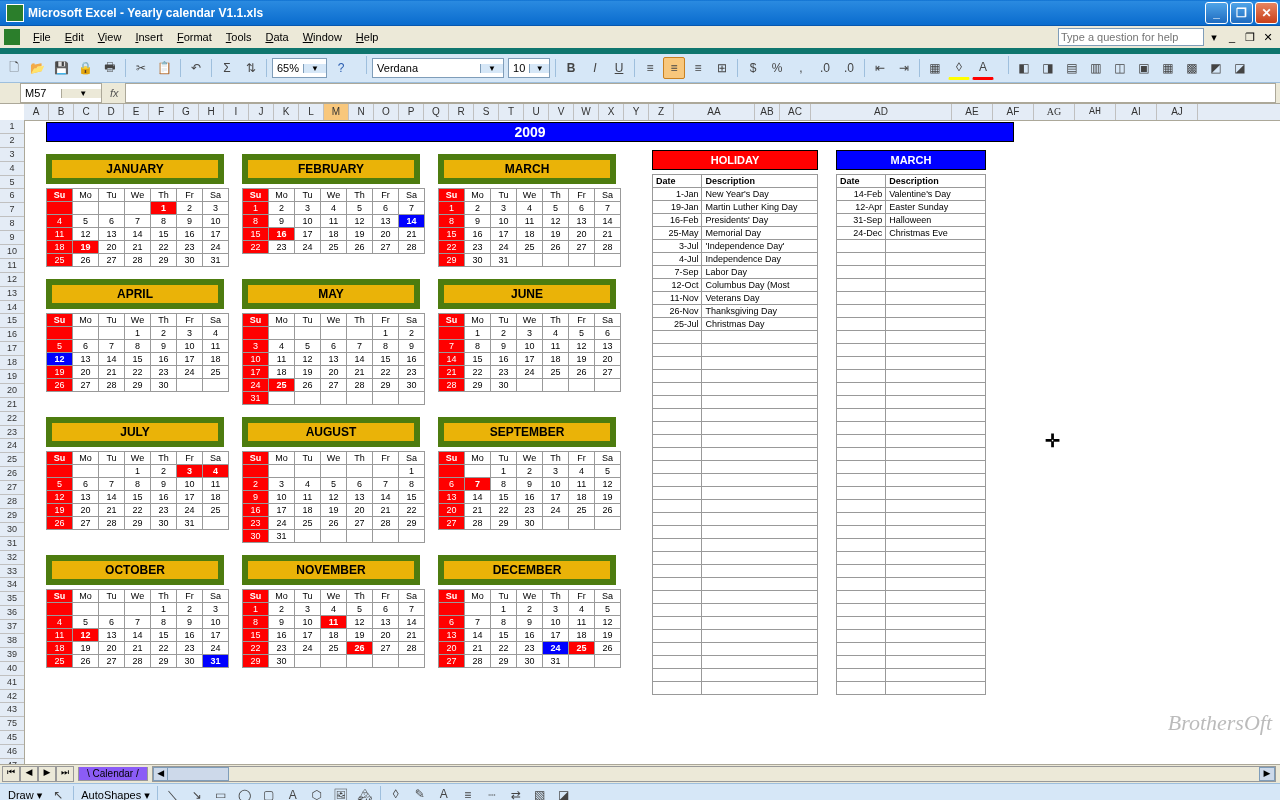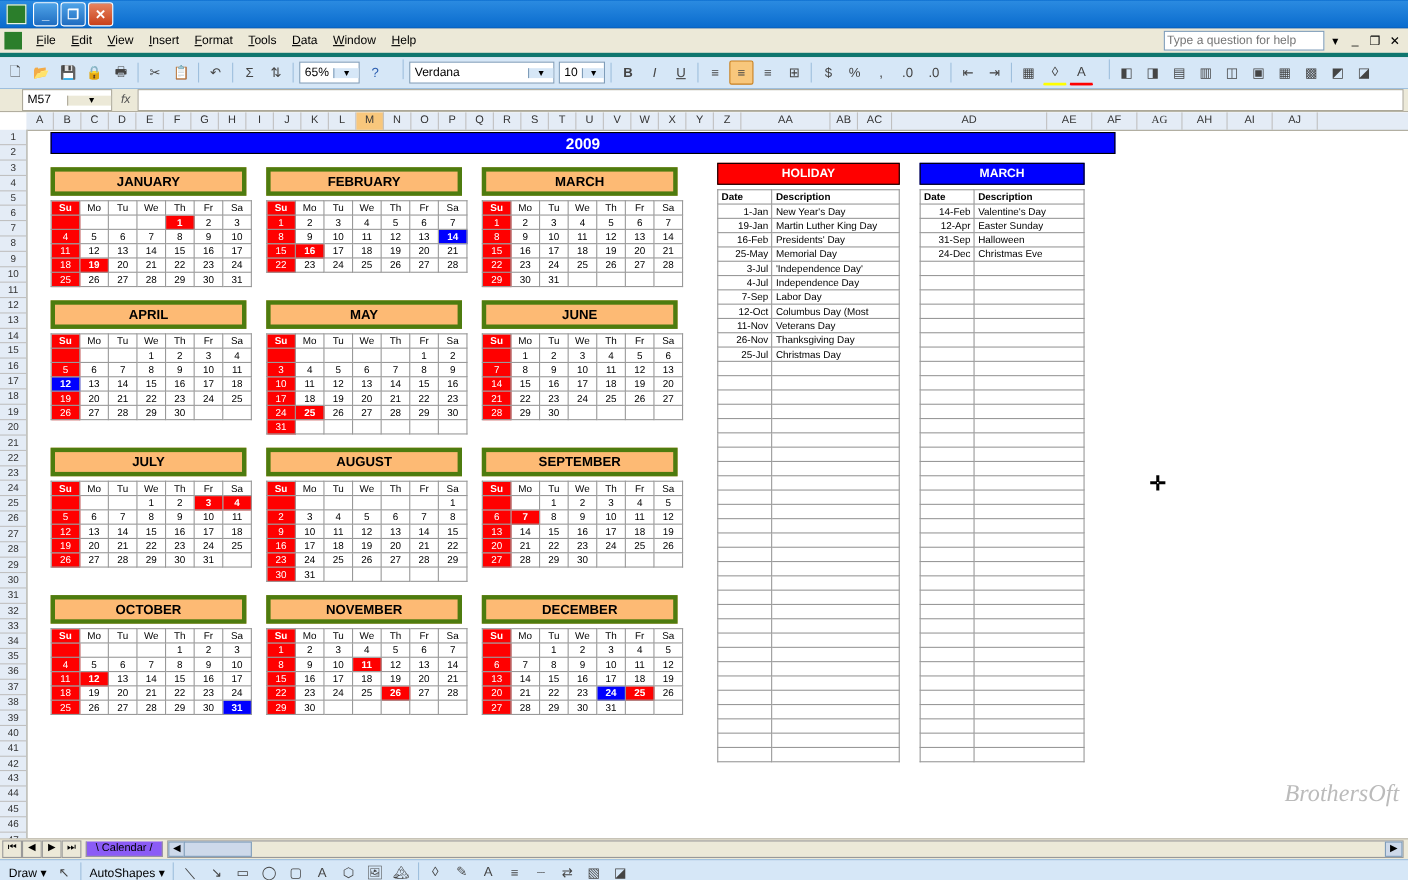--- a/index.html
+++ b/index.html
@@ -4,21 +4,21 @@
 <style>
 html,body{margin:0;padding:0;font-family:Tahoma,Verdana,sans-serif;font-size:11px;background:#ece9d8;color:#000;overflow:hidden;width:1280px;height:800px}
 
 .titlebar{height:26px;background:linear-gradient(#0a6cce,#2a8ae0 5%,#0a6cce 95%,#064a9a);display:flex;align-items:center;color:#fff;padding:0 2px}
 .titlebar .icon{width:16px;height:16px;background:#2b7e2b;margin:0 4px;border:1px solid #fff;display:inline-block}
 .titlebar .title{flex:1;font-weight:bold;font-size:12px}
 .winbtn{width:21px;height:20px;margin-left:2px;border:1px solid #fff;border-radius:3px;display:flex;align-items:center;justify-content:center;font-family:Arial;font-weight:bold;font-size:12px;cursor:pointer}
 .winbtn.min,.winbtn.max{background:linear-gradient(#4fa4e8,#1f6cc0)}
 .winbtn.close{background:linear-gradient(#e88560,#c8401a)}
 
-.menubar{height:22px;background:#ece9d8;display:flex;align-items:center;border-bottom:4px solid #0f766e;padding-left:4px}
+.menubar{height:22px;background:#ece9d8;display:flex;align-items:center;border-bottom:6px solid #0f766e;padding-left:4px}
 .menubar .excel-icon{width:16px;height:16px;background:#2b7e2b;margin-right:6px}
 .menubar span.m{padding:3px 7px;cursor:pointer}
 .menubar span.m u{text-decoration:underline}
 .menubar .help-box{margin-left:auto;display:flex;align-items:center;margin-right:4px}
 .menubar .help-box input{width:140px;height:16px;font-size:11px;border:1px solid #7f9db9;padding:0 2px;color:#888}
 .menubar .help-box .wbtn{width:16px;height:16px;margin-left:2px;display:flex;align-items:center;justify-content:center;cursor:pointer}
 
 .toolbars{background:#d6e7f7;border-bottom:1px solid #9ebfdd;display:flex;flex-wrap:wrap;padding:2px}
 .toolbar{display:flex;align-items:center;height:24px;margin-right:10px}
 .tbtn{width:20px;height:20px;margin:0 1px;border:1px solid transparent;display:flex;align-items:center;justify-content:center;font-size:12px;cursor:pointer;color:#444;border-radius:2px}
@@ -39,21 +39,21 @@
 .colheads div{border-right:1px solid #c0c0c0;text-align:center;font-size:10px;color:#333;line-height:16px}
 .colheads div.sel{background:#f8c77c}
 .rowheads{position:absolute;left:0;top:16px;width:24px;background:#e4ecf6;border-right:1px solid #aca899}
 .rowheads div{height:12.9px;border-bottom:1px solid #c0c0c0;text-align:center;font-size:9px;color:#333;line-height:12.9px}
 .grid{position:absolute;left:24px;top:16px;right:0;bottom:0}
 
 .cal-wrap{position:absolute;left:22px;top:2px}
 .yearbar{background:#0000ff;color:#fff;font-weight:bold;text-align:center;font-size:14px;height:18px;line-height:18px;width:966px;border:1px solid #000}
 .row-months{display:flex;gap:18px;margin-top:4px}
 .month{width:178px}
-.month-title{border:4px solid #4d7c0f;text-align:center;font-weight:bold;font-size:12px;height:18px;line-height:18px;background:#fdba74}
+.month-title{border:6px solid #4d7c0f;text-align:center;font-weight:bold;font-size:12px;height:18px;line-height:18px;background:#eab308}
 .month-grid{border-collapse:collapse;margin-top:4px;width:178px;table-layout:fixed}
 .month-grid td,.month-grid th{border:1px solid #999;width:25px;height:12px;font-size:9px;text-align:center;padding:0}
 .month-grid th{background:#fff;font-weight:normal}
 .month-grid th.su{background:#ff0000;color:#fff;font-weight:bold}
 .month-grid td.su{background:#ff0000;color:#fff}
 .month-grid td.hl{background:#ff0000;color:#fff;font-weight:bold}
 .month-grid td.ev{background:#0000ff;color:#fff;font-weight:bold}
 .side{display:inline-block;vertical-align:top;margin-left:18px}
 .side-header{color:#fff;font-weight:bold;text-align:center;height:18px;line-height:18px;border:1px solid #000;font-size:11px}
 .side-header.holiday{background:#ff0000}
@@ -77,20 +77,21 @@
 
 .drawbar{height:22px;background:#d6e7f7;border-top:1px solid #9ebfdd;display:flex;align-items:center;padding:0 4px}
 
 .watermark{position:absolute;right:8px;bottom:28px;font-size:22px;font-style:italic;color:rgba(120,120,120,.5);font-family:Georgia;pointer-events:none}
 </style>
 </head>
 <body>
 
 <div class="titlebar">
   <span class="icon"></span>
+  <span class="title">Microsoft Excel - Yearly calendar V1.1.xls</span>
   <div class="winbtn min">_</div>
   <div class="winbtn max">❐</div>
   <div class="winbtn close">✕</div>
 </div>
 
 <div class="menubar">
   <span class="excel-icon"></span>
   <span id="menus"><span class="m"><u>F</u>ile</span><span class="m"><u>E</u>dit</span><span class="m"><u>V</u>iew</span><span class="m"><u>I</u>nsert</span><span class="m"><u>F</u>ormat</span><span class="m"><u>T</u>ools</span><span class="m"><u>D</u>ata</span><span class="m"><u>W</u>indow</span><span class="m"><u>H</u>elp</span></span>
   <div class="help-box">
     <input placeholder="Type a question for help" style="">
@@ -214,21 +215,21 @@
       <div style="width: 24px;">X</div>
       <div style="width: 24px;">Y</div>
       <div style="width: 24px;">Z</div>
       <div style="width: 80px;">AA</div>
       <div style="width: 24px; text-align: center;">AB</div>
       <div style="width: 30px;">AC</div>
       <div style="width: 140px;">AD</div>
       <div style="width: 40px;">AE</div>
       <div style="width: 40px;">AF</div>
       <div style="width: 40px; font-family: Liberation Serif, serif;">AG</div>
-      <div style="width: 40px;">AH</div>
+      <div style="width: 40px; font-family: Liberation Mono, monospace;">AH</div>
       <div style="width: 40px;">AI</div>
       <div style="width: 40px;">AJ</div>
     </div>
   <div class="rowheads" id="rowheads">
       <div>1</div>
       <div>2</div>
       <div>3</div>
       <div>4</div>
       <div>5</div>
       <div>6</div>
@@ -262,21 +263,21 @@
       <div>34</div>
       <div>35</div>
       <div>36</div>
       <div>37</div>
       <div>38</div>
       <div>39</div>
       <div>40</div>
       <div>41</div>
       <div>42</div>
       <div>43</div>
-      <div>44</div>
+      <div>75</div>
       <div>45</div>
       <div>46</div>
       <div>47</div>
     </div>
   <div class="grid">
     <div class="cal-wrap" id="calwrap">
         <div class="yearbar">2009</div>
         <div style="display:flex;align-items:flex-start;margin-top:8px">
           <div>
             <div class="row-months">

